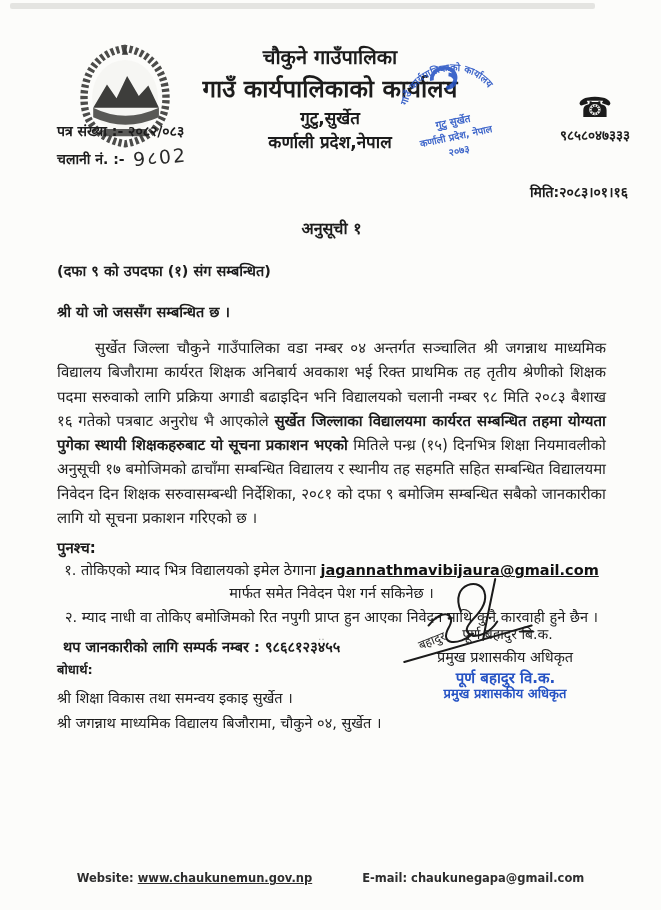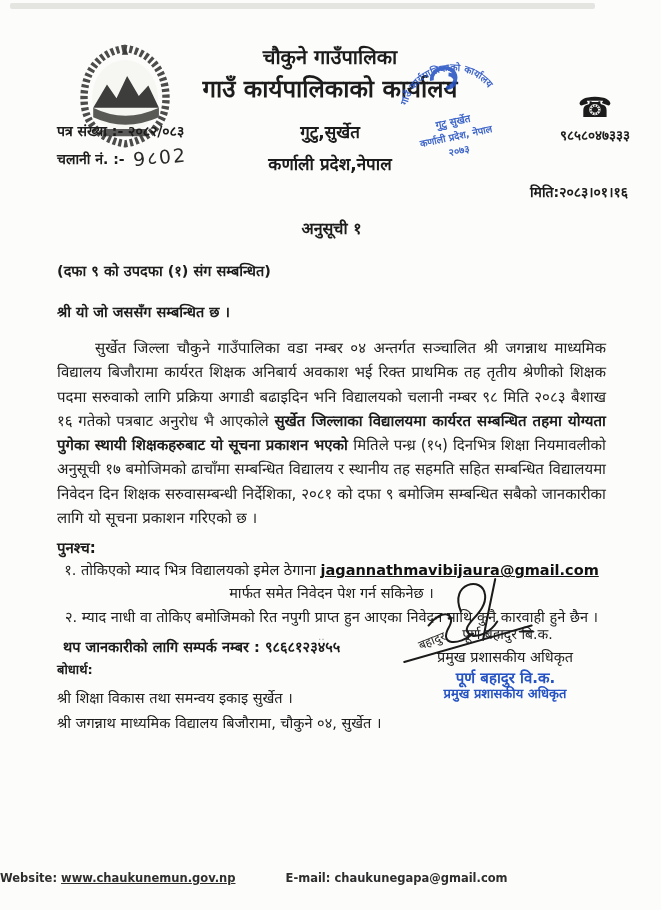--- a/index.html
+++ b/index.html
@@ -11,22 +11,22 @@
   }
   .scan-strip { position:absolute; left:10px; top:3px; width:585px; height:6px;
     background:#dddddb; opacity:.8; border-radius:2px; }
 
   
   .emblem { position:absolute; left:72px; top:40px; width:106px; height:110px; }
   .head-center { position:absolute; left:100px; top:41px; width:460px; text-align:center; }
   .tagline { font-size:11px; font-weight:700; letter-spacing:0; color:#222; }
   .muni    { margin-top:2px; font-size:20px; font-weight:700; }
   .office  { margin-top:1px; font-size:24px; font-weight:700; }
-  .addr1   { margin-top:16px; font-size:17px; font-weight:700; }
-  .addr2   { margin-top:9px; font-size:17px; font-weight:700; }
+  .addr1   { margin-top:2px; font-size:17px; font-weight:700; }
+  .addr2   { margin-top:1px; font-size:17px; font-weight:700; }
 
   .letter-no { position:absolute; left:57px; top:121px; font-size:14px; font-weight:700; }
   .chalani   { position:absolute; left:57px; top:144px; font-size:14px; font-weight:700; }
   .chalani-value { display:inline-block; transform:rotate(-5deg); font-weight:400;
     font-size:19px; letter-spacing:2px; margin-left:8px; color:#2a2a2a; }
 
   .round-stamp { position:absolute; left:390px; top:48px; width:120px; height:120px;
     transform:rotate(-12deg); opacity:.88; pointer-events:none; }
 
   .phone-block { position:absolute; left:543px; top:94px; width:104px; text-align:center; }
@@ -63,21 +63,21 @@
 
   
   .cc-label { position:absolute; left:57px; top:660px; font-size:13px; font-weight:700; }
   .cc-item1 { position:absolute; left:57px; top:687px; font-size:14.5px; }
   .cc-item2 { position:absolute; left:57px; top:712px; font-size:14.5px; }
 
   .smudge { position:absolute; left:318px; top:631px; width:10px; height:3px;
     color:#9a9a98; font-size:10px; }
 
   
-  .footer { position:absolute; left:0; top:871px; width:100%; 
+  .footer { position:absolute; left:0; top:871px; width:100%; text-align:center;
     font-size:11.5px; font-weight:700; color:#2e2e2e; }
   .footer .gap { display:inline-block; width:42px; }
   .site-link { text-decoration:underline; color:#2e2e2e; }
 </style>
 </head>
 <body>
 
 <div class="page">
 
   <div class="scan-strip"></div>

